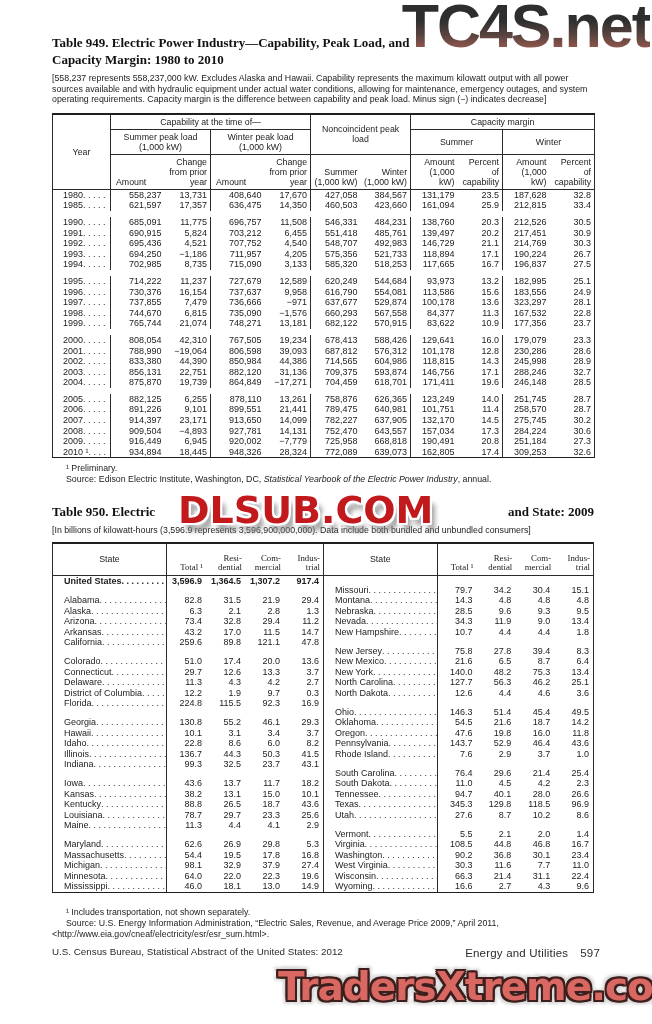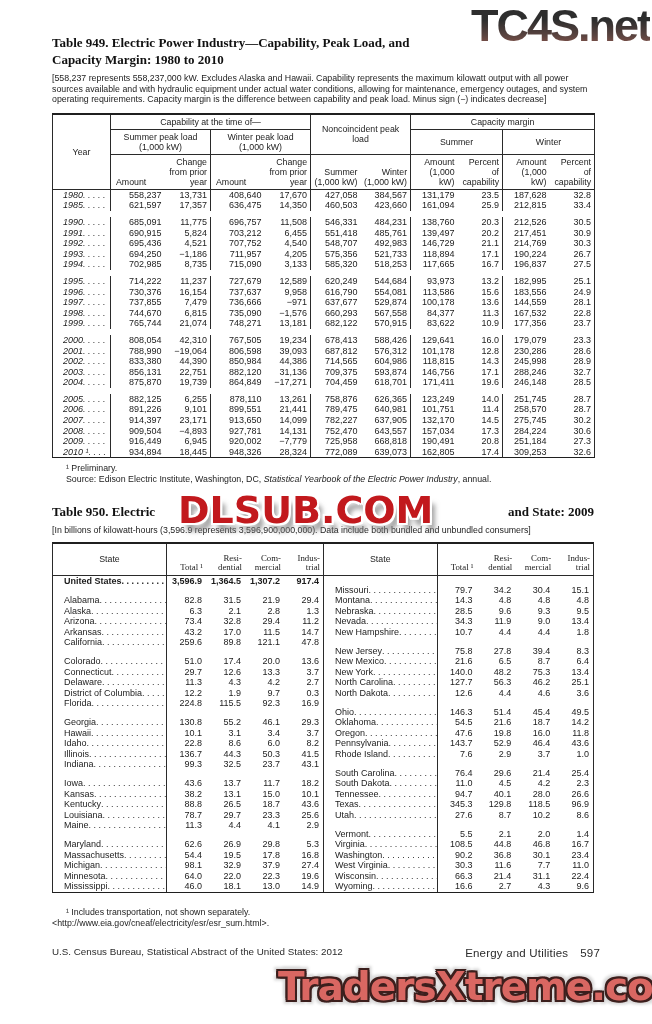--- a/index.html
+++ b/index.html
@@ -19,21 +19,21 @@
   table.t949{border-collapse:collapse;width:542px;margin-top:8px;table-layout:fixed;
              border:1px solid #2a2a2a;border-top:2px solid #1f1f1f;border-bottom:1.6px solid #1f1f1f;}
   .t949 th{font-weight:normal;font-size:8.8px;line-height:10px;padding:2px 3px;color:#1c1c1c;}
   .t949 th.grp{text-align:center;vertical-align:middle;}
   .t949 th.bb{border-bottom:1px solid #2a2a2a;}
   .t949 .bl{border-left:1px solid #2a2a2a;}
   .t949 th.hb{vertical-align:bottom;text-align:right;}
   .t949 th.ha{vertical-align:bottom;text-align:left;padding-left:5px;}
   .t949 td{font-size:9px;line-height:10.6px;height:10.6px;padding:0 3px 0 0;text-align:right;
            white-space:nowrap;overflow:hidden;}
-  .t949 td.yc{display:flex;text-align:left;padding-left:10px;font-style:italic;}
+  .t949 td.yc{display:flex;text-align:left;padding-left:10px;}
   .t949 tr.gap td{height:6px;padding:0;}
   .dots{flex:1;overflow:hidden;white-space:nowrap;color:#222;}
 
   
   .sec950{position:relative;margin-top:18px;}
   .sec950 .title-row{position:relative;width:542px;height:17px;}
   .sec950 .title-suffix{position:absolute;right:0;top:0;}
   .t950{width:542px;margin-top:6px;border:1px solid #2a2a2a;border-top:2px solid #1f1f1f;border-bottom:1.6px solid #1f1f1f;
         font-size:9px;color:#1c1c1c;}
   .t950-head{display:flex;border-bottom:1px solid #2a2a2a;height:32px;}
@@ -52,21 +52,21 @@
   .srow{height:8.5px;}
   .srow{display:flex;}
   .srow .scx{width:114px;border-right:1px solid #2a2a2a;}
 
   
   .footer-right{position:absolute;top:947px;right:52px;font-size:11.5px;color:#2b2b2b;letter-spacing:.2px;}
   .footer-right .pg{margin-left:12px;}
   .footer-left{position:absolute;top:946px;left:52px;font-size:9.8px;color:#2b2b2b;}
 
   
-  .wm-top{position:absolute;top:2px;right:2px;font-weight:bold;font-size:45px;line-height:48px;letter-spacing:-2px;
+  .wm-top{position:absolute;top:2px;right:2px;font-weight:bold;font-size:61px;line-height:48px;letter-spacing:-2px;
           font-family:"Liberation Sans", sans-serif;color:#4a3a36;z-index:5;}
   @supports (-webkit-background-clip: text){
     .wm-top{background:linear-gradient(180deg,#2e2e2e 38%,#5a4440 70%,#96584e 98%);
             -webkit-background-clip:text;background-clip:text;color:transparent;}
   }
   .wm-mid{position:absolute;top:-17px;left:126px;z-index:6;font-weight:bold;font-size:38px;line-height:48px;
           font-family:"DejaVu Sans", sans-serif;letter-spacing:0px;color:#c2191d;
           text-shadow:-2px -2px 0 #fff,2px -2px 0 #fff,-2px 2px 0 #fff,2px 2px 0 #fff,
                       0 -2px 0 #fff,0 2px 0 #fff,-2px 0 0 #fff,2px 0 0 #fff,
                       5px 8px 5px rgba(130,130,130,.75);}
@@ -287,21 +287,21 @@
             <span class="dots">. . . . . . . . . . . . . . . . . .</span>
           </td>
           <td class="bl">737,855</td>
           <td>7,479</td>
           <td class="bl">736,666</td>
           <td>−971</td>
           <td class="bl">637,677</td>
           <td>529,874</td>
           <td class="bl">100,178</td>
           <td>13.6</td>
-          <td class="bl">144,559</td>
+          <td class="bl">323,297</td>
           <td>28.1</td>
         </tr>
         <tr>
           <td class="yc">
             <span>1998</span>
             <span class="dots">. . . . . . . . . . . . . . . . . .</span>
           </td>
           <td class="bl">744,670</td>
           <td>6,815</td>
           <td class="bl">735,090</td>
@@ -1103,20 +1103,21 @@
               <div class="vc">2.7</div>
               <div class="vc">4.3</div>
               <div class="vc">9.6</div>
             </div>
           </div>
       </div>
     </div>
 
     <div class="fn" style="margin-top:14px">
       <span class="ind">¹ Includes transportation, not shown separately.</span>
+      <span class="ind">Source: U.S. Energy Information Administration, “Electric Sales, Revenue, and Average Price 2009,” April 2011,</span>
       <span>&lt;http://www.eia.gov/cneaf/electricity/esr/esr_sum.html&gt;.</span>
     </div>
   </div>
 
   <div class="footer-right">
     <span>Energy and Utilities</span><span class="pg">597</span>
   </div>
   <div class="footer-left">U.S. Census Bureau, Statistical Abstract of the United States: 2012</div>
 
   <div class="wm-bot">TradersXtreme.com</div>

